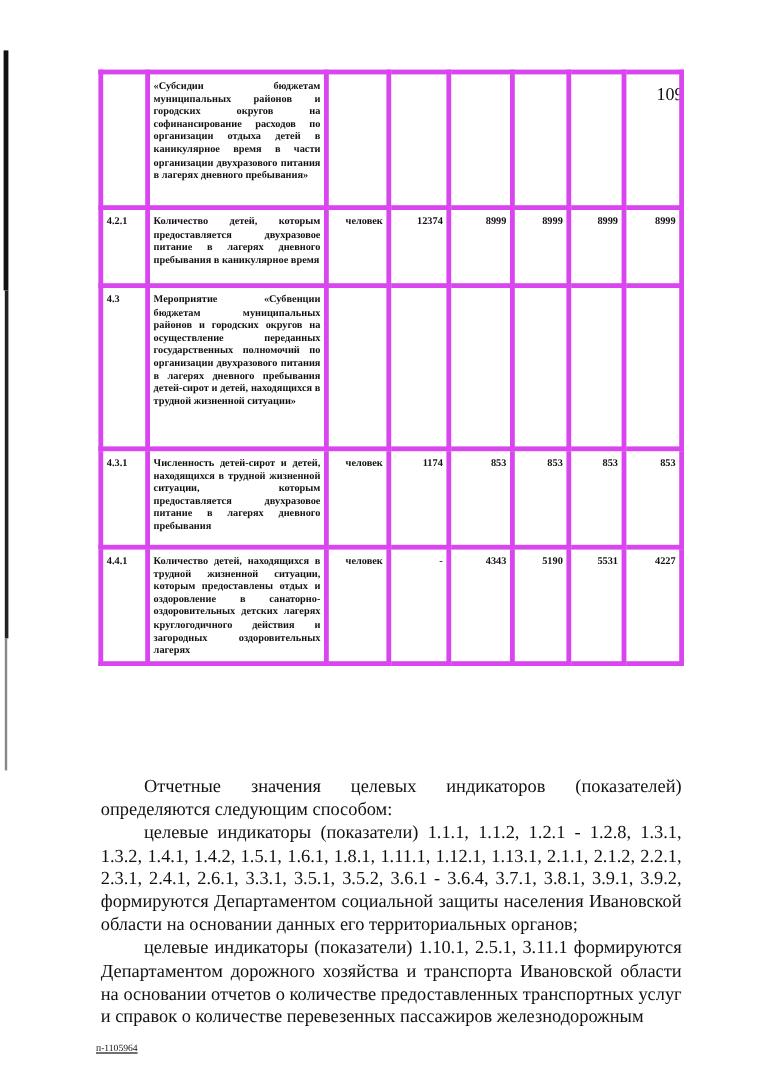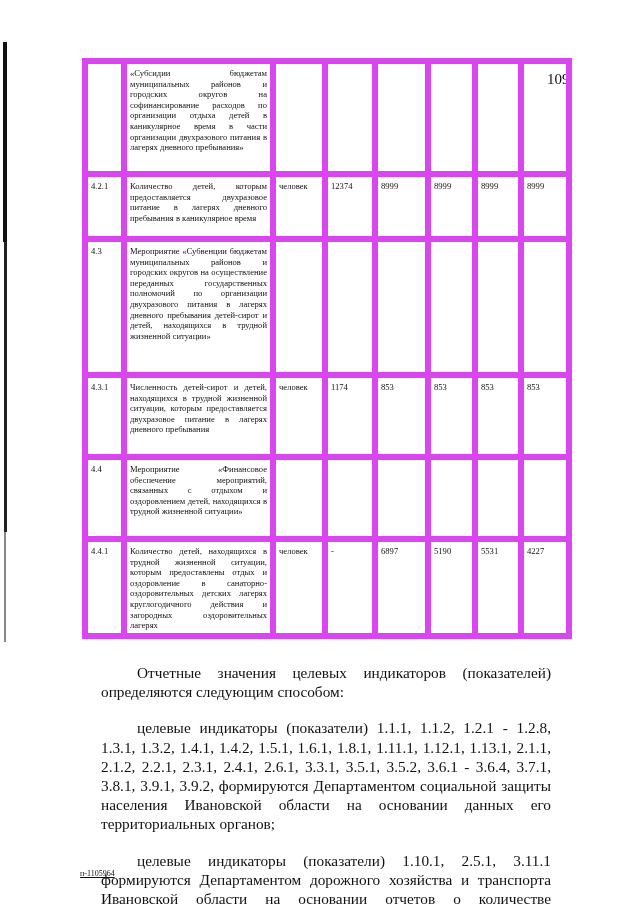--- a/index.html
+++ b/index.html
@@ -5,26 +5,26 @@
   html, body { margin:0; padding:0; background:#ffffff; }
   body { width:640px; height:905px; position:relative; overflow:hidden;
          font-family:"Liberation Serif", "DejaVu Serif", serif; color:#111; }
   .scanbar { position:absolute; left:3px; width:4px; background:#111; }
   .scanbar.b1 { top:42px; height:200px; }
   .scanbar.b2 { top:242px; height:290px; width:3px; left:4px; background:#222; }
   .scanbar.b3 { top:532px; height:110px; width:2px; left:4px; background:#888; }
   .page-number { position:absolute; top:33px; left:547px; font-size:15px;margin-top:38px; }
   table.doc { position:absolute; left:82px; top:58px; border-collapse:collapse;
               table-layout:fixed; width:484px; font-size:8.6px; line-height:10.6px; }
-  table.doc td { border:6px solid #d946ef; vertical-align:top; padding:4px 3px 2px 3px; }
+  table.doc td { border:4px solid #d946ef; vertical-align:top; padding:4px 3px 2px 3px;font-weight:bold; }
   td.num { text-align:left; }
   td.desc { text-align:justify; text-align-last:left; padding-left:3px; padding-right:3px; }
-  td.unit, td.val { text-align:left; }
+  td.unit, td.val { text-align:right; }
   .prose { position:absolute; left:84px; width:484px; font-size:15.3px; line-height:19.2px; text-align:justify; }
-  .prose p { margin:17px; }
+  .prose p { margin:0; }
   .prose p.ind { text-indent:36px; }
   .footer-code { position:absolute; left:80px; top:869px; font-size:8px;text-decoration:underline; }
 </style>
 </head>
 <body>
 
 <div class="scanbar b1"></div>
 <div class="scanbar b2"></div>
 <div class="scanbar b3"></div>
 
@@ -75,36 +75,26 @@
     <tr style="height:82px">
       <td class="num">4.3.1</td>
       <td class="desc">Численность детей-сирот и детей, находящихся в трудной жизненной ситуации, которым предоставляется двухразовое питание в лагерях дневного пребывания</td>
       <td class="unit">человек</td>
       <td class="val">1174</td>
       <td class="val">853</td>
       <td class="val">853</td>
       <td class="val">853</td>
       <td class="val">853</td>
     </tr>
-    <tr style="height:82px">
-      <td class="num">4.4</td>
-      <td class="desc">Мероприятие «Финансовое обеспечение мероприятий, связанных с отдыхом и оздоровлением детей, находящихся в трудной жизненной ситуации»</td>
-      <td class="unit"></td>
-      <td class="val"></td>
-      <td class="val"></td>
-      <td class="val"></td>
-      <td class="val"></td>
-      <td class="val"></td>
-    </tr>
     <tr style="height:97px">
       <td class="num">4.4.1</td>
       <td class="desc">Количество детей, находящихся в трудной жизненной ситуации, которым предоставлены отдых и оздоровление в санаторно-оздоровительных детских лагерях круглогодичного действия и загородных оздоровительных лагерях</td>
       <td class="unit">человек</td>
       <td class="val">-</td>
-      <td class="val">6897</td>
+      <td class="val">4343</td>
       <td class="val">5190</td>
       <td class="val">5531</td>
       <td class="val">4227</td>
     </tr>
   </tbody>
 </table>
 
 <div class="prose" style="top:646px">
   <p class="ind">Отчетные значения целевых индикаторов (показателей) определяются следующим способом:</p>
   <p class="ind">целевые индикаторы (показатели) 1.1.1, 1.1.2, 1.2.1 - 1.2.8, 1.3.1, 1.3.2, 1.4.1, 1.4.2, 1.5.1, 1.6.1, 1.8.1, 1.11.1, 1.12.1, 1.13.1, 2.1.1, 2.1.2, 2.2.1, 2.3.1, 2.4.1, 2.6.1, 3.3.1, 3.5.1, 3.5.2, 3.6.1 - 3.6.4, 3.7.1, 3.8.1, 3.9.1, 3.9.2, формируются Департаментом социальной защиты населения Ивановской области на основании данных его территориальных органов;</p>

